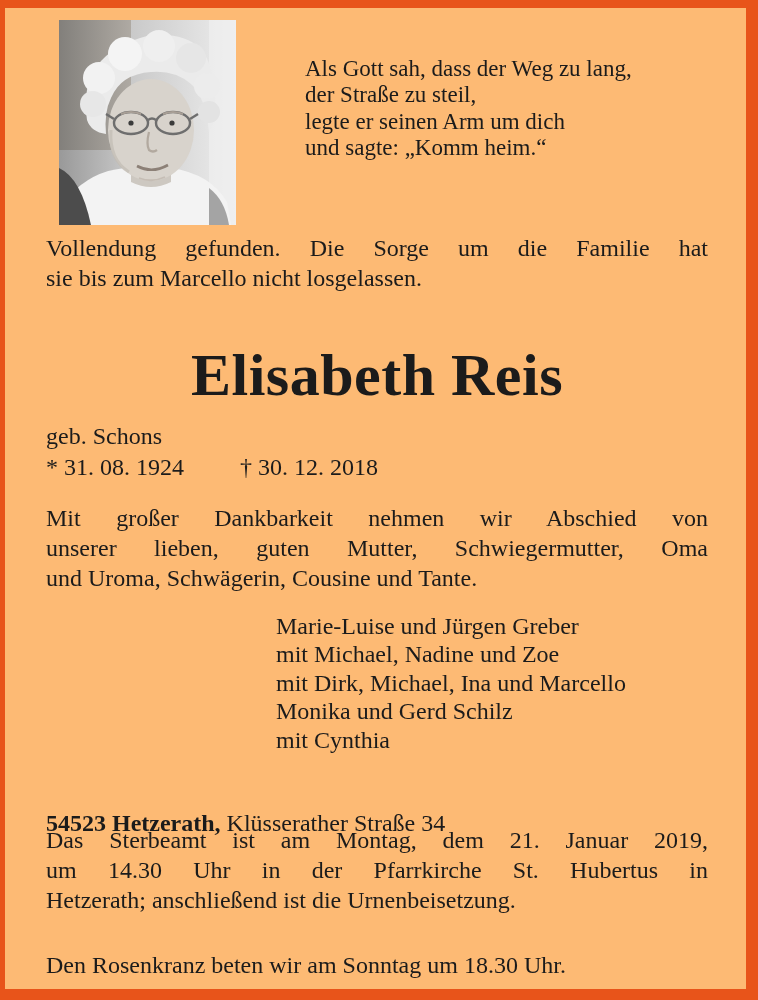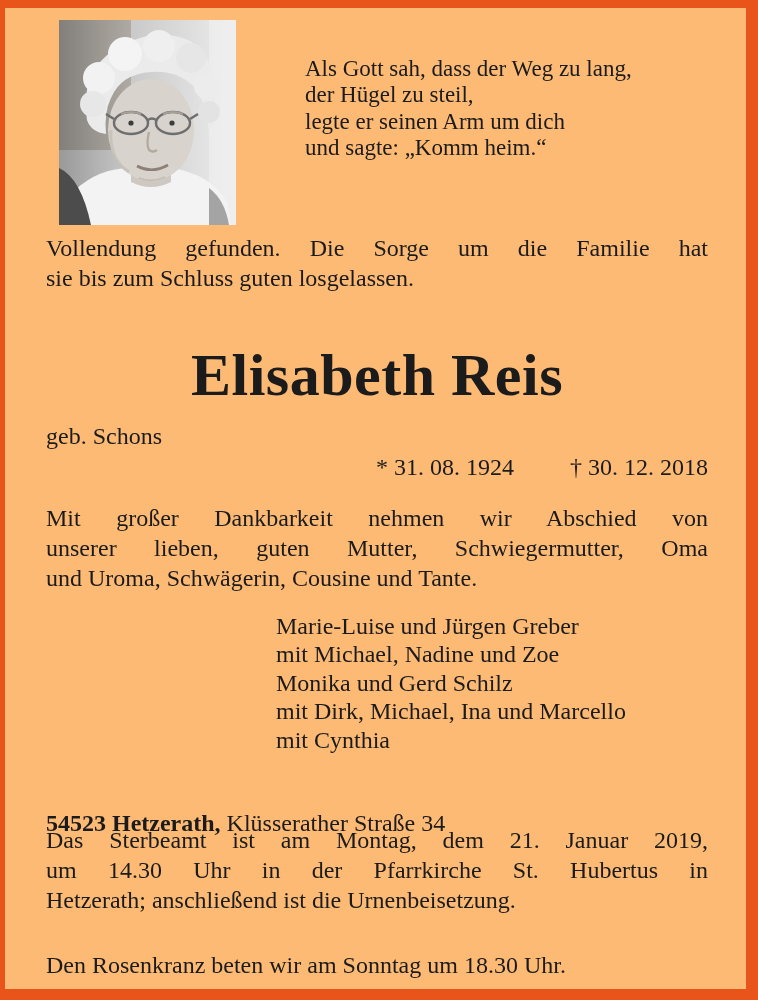--- a/index.html
+++ b/index.html
@@ -41,21 +41,21 @@
     font-size: 60px; font-weight: bold;
     letter-spacing: 0.5px;
     white-space: nowrap;
   }
   .maiden {
     left: 46px; width: 662px; top: 423px;
     text-align: left; font-size: 24px;
   }
   .dates {
     left: 46px; width: 662px; top: 454px;
-    display: flex; justify-content: flex-end; gap: 56px;
+    display: flex; justify-content: flex-start; gap: 56px;
     font-size: 24px;
   }
 
   .mourners {
     left: 276px; top: 612px; width: 440px;
     font-size: 24px; line-height: 28.4px; white-space: nowrap;
   }
 
   .address { left: 46px; top: 810px; width: 662px; font-size: 24px; }
   .address .bold { font-weight: bold; }
@@ -125,50 +125,50 @@
       <path d="M104 94 Q114 90 124 94" stroke="#a89f96" stroke-width="2" fill="none"></path>
 
       <path d="M90 112 Q87 124 90 130 Q94 133 98 130" stroke="#b2a99f" stroke-width="2.2" fill="none"></path>
       <path d="M78 146 Q93 154 109 145" stroke="#8c8077" stroke-width="2.6" fill="none"></path>
       <path d="M80 158 Q93 163 106 157" stroke="#c0b8af" stroke-width="1.8" fill="none" opacity="0.8"></path>
     </svg>
   </div>
 
   <div class="abs poem">
     <div>Als Gott sah, dass der Weg zu lang,</div>
-    <div>der Hügel zu steil,</div>
+    <div>der Straße zu steil,</div>
     <div>legte er seinen Arm um dich</div>
     <div>und sagte: „Komm heim.“</div>
   </div>
 
   <div class="abs para" style="top: 233px;">
     <div class="line-just">Vollendung gefunden. Die Sorge um die Familie hat</div>
-    <div class="line-left">sie bis zum Schluss guten losgelassen.</div>
+    <div class="line-left">sie bis zum Marcello nicht losgelassen.</div>
   </div>
 
   <div class="abs title-block">Elisabeth Reis</div>
 
   <div class="abs maiden">geb. Schons</div>
 
   <div class="abs dates">
     <span>* 31. 08. 1924</span>
     <span>† 30. 12. 2018</span>
   </div>
 
   <div class="abs para" style="top: 503px;">
     <div class="line-just">Mit großer Dankbarkeit nehmen wir Abschied von</div>
     <div class="line-just">unserer lieben, guten Mutter, Schwiegermutter, Oma</div>
     <div class="line-left">und Uroma, Schwägerin, Cousine und Tante.</div>
   </div>
 
   <div class="abs mourners">
     <div>Marie-Luise und Jürgen Greber</div>
     <div>mit Michael, Nadine und Zoe</div>
+    <div>mit Dirk, Michael, Ina und Marcello</div>
     <div>Monika und Gerd Schilz</div>
-    <div>mit Dirk, Michael, Ina und Marcello</div>
     <div>mit Cynthia</div>
   </div>
 
   <div class="abs address">
     <span class="bold">54523 Hetzerath,</span><span> Klüsserather Straße 34</span>
   </div>
 
   <div class="abs para service">
     <div class="line-just">Das Sterbeamt ist am Montag, dem 21. Januar 2019,</div>
     <div class="line-just">um 14.30 Uhr in der Pfarrkirche St. Hubertus in</div>

